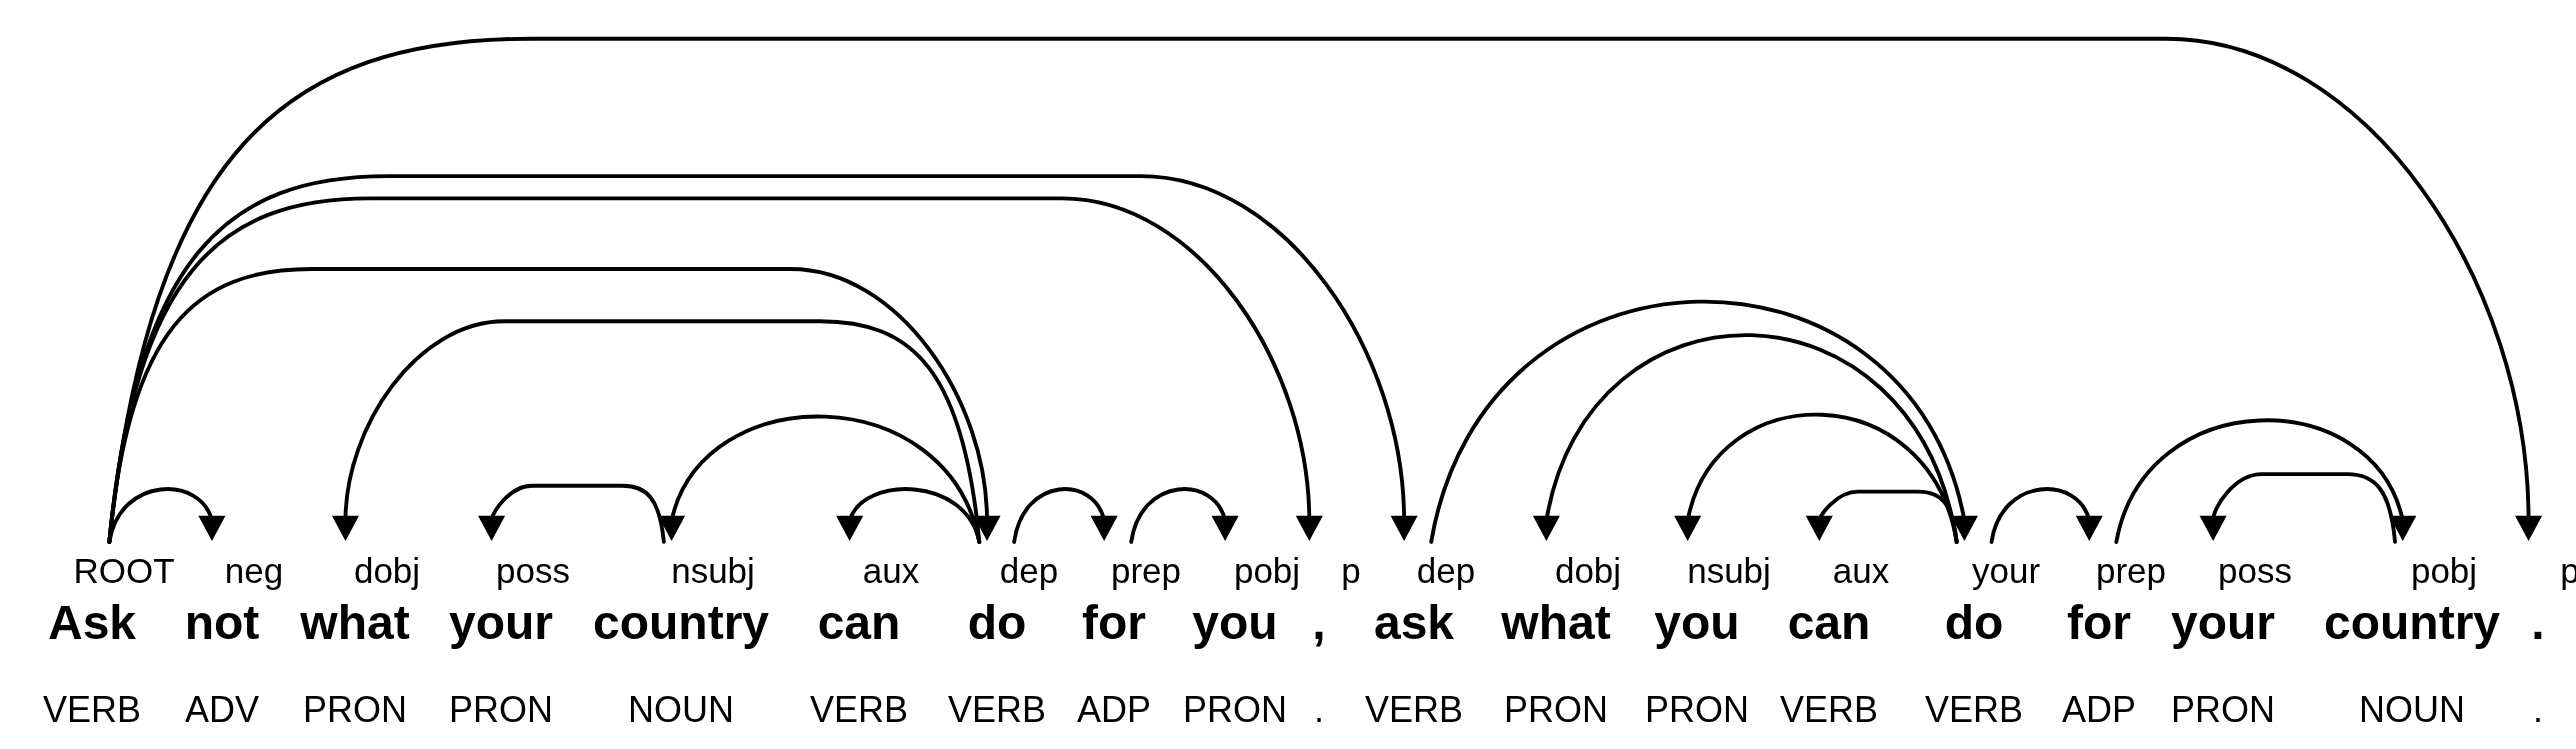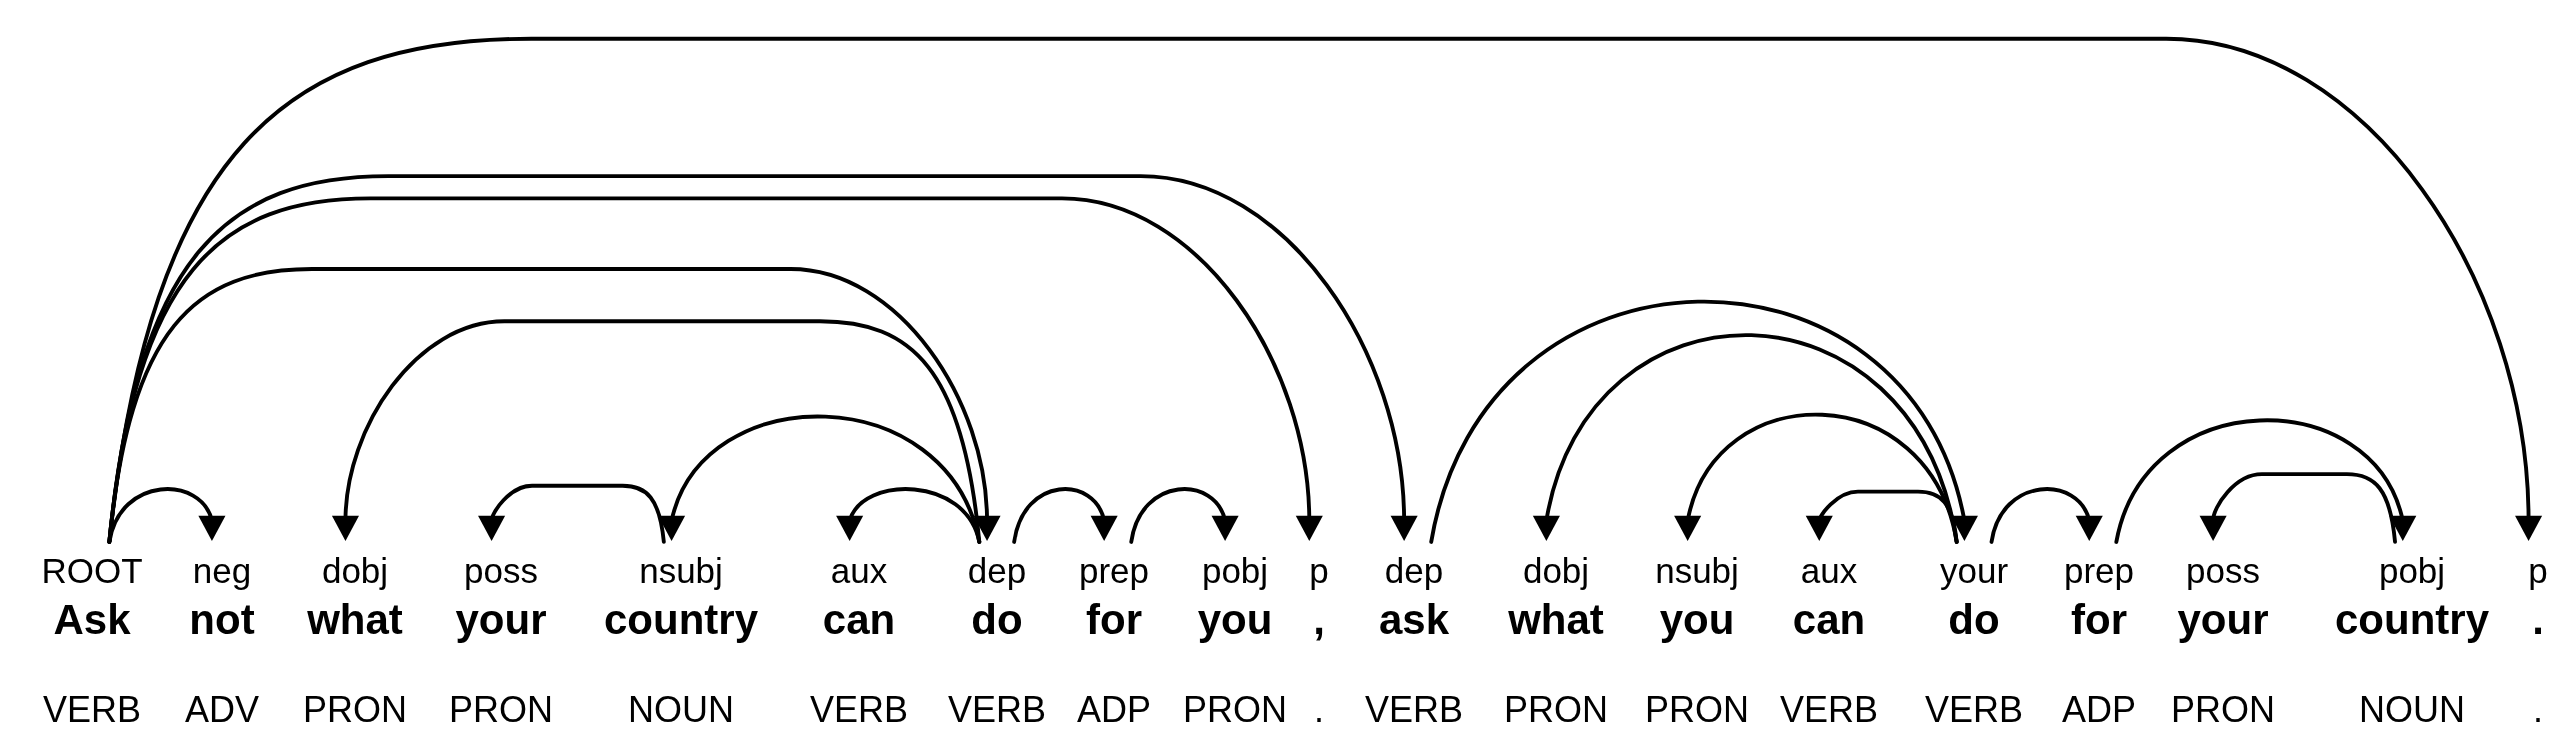--- a/index.html
+++ b/index.html
@@ -31,24 +31,25 @@
     left: 0;
     transform: translateX(-50%);
     white-space: nowrap;
     line-height: 1;
     color: #000;
   }
   .dep-label {
     top: 553px;
     font-size: 35px;
     font-weight: 400;
+    margin-left: 32px;
   }
   .word-label {
     top: 599px;
-    font-size: 42px;
+    font-size: 48px;
     font-weight: 700;
   }
   .pos-label {
     top: 692px;
     font-size: 36px;
     font-weight: 400;
   }
   .arc-path {
     fill: none;
     stroke-width: 4px;

